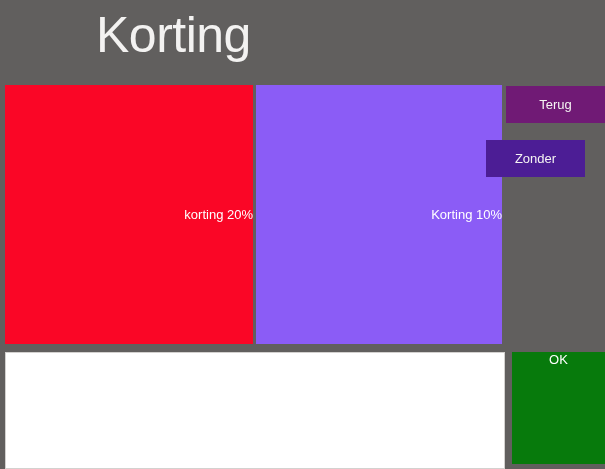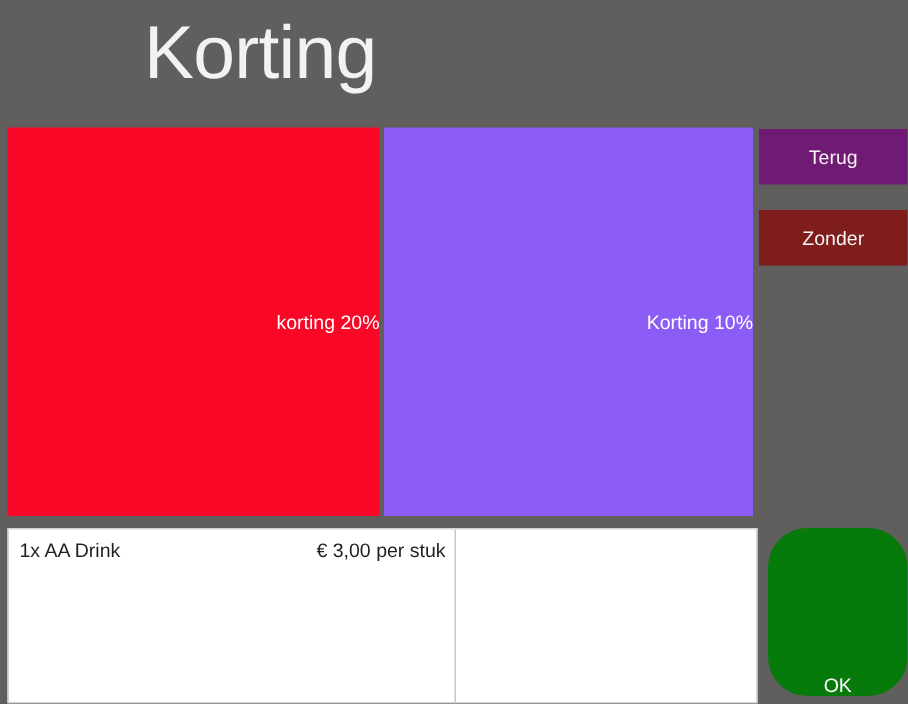--- a/index.html
+++ b/index.html
@@ -84,25 +84,25 @@
     box-sizing: border-box;
   }
   #btn-terug {
     left: 506px;
     top: 86px;
     width: 99px;
     height: 37px;
     background: #701a75;
   }
   #btn-zonder {
-    left: 506px;
+    left: 486px;
     top: 140px;
     width: 99px;
     height: 37px;
-    background: #7f1d1d;
+    background: #4c1d95;
   }
 
   
   #order-panel {
     position: absolute;
     left: 5px;
     top: 352px;
     width: 500px;
     height: 117px;
     background: #ffffff;
@@ -141,24 +141,23 @@
   #btn-ok {
     position: absolute;
     left: 512px;
     top: 352px;
     width: 93px;
     height: 112px;
     background: #077a0c;
     color: #ffffff;
     font-size: 13px;
     display: flex;
-    align-items: flex-end;
+    align-items: flex-start;
     justify-content: center;
     box-sizing: border-box;
-    border-radius: 26px;
   }
 </style>
 </head>
 <body>
 
 <div id="header">
   <div id="page-title">Korting</div>
 </div>
 
 <div class="tile" id="tile-korting-20">
@@ -171,24 +170,18 @@
 
 <div class="side-btn" id="btn-terug">
   <span>Terug</span>
 </div>
 
 <div class="side-btn" id="btn-zonder">
   <span>Zonder</span>
 </div>
 
 <div id="order-panel">
-  <div id="order-lines">
-    <div class="order-row">
-      <span class="line-name">1x AA Drink</span>
-      <span class="line-price">€ 3,00 per stuk</span>
-    </div>
-  </div>
   <div id="order-detail"></div>
 </div>
 
 <div id="btn-ok">
   <span>OK</span>
 </div>
 
 </body></html>

